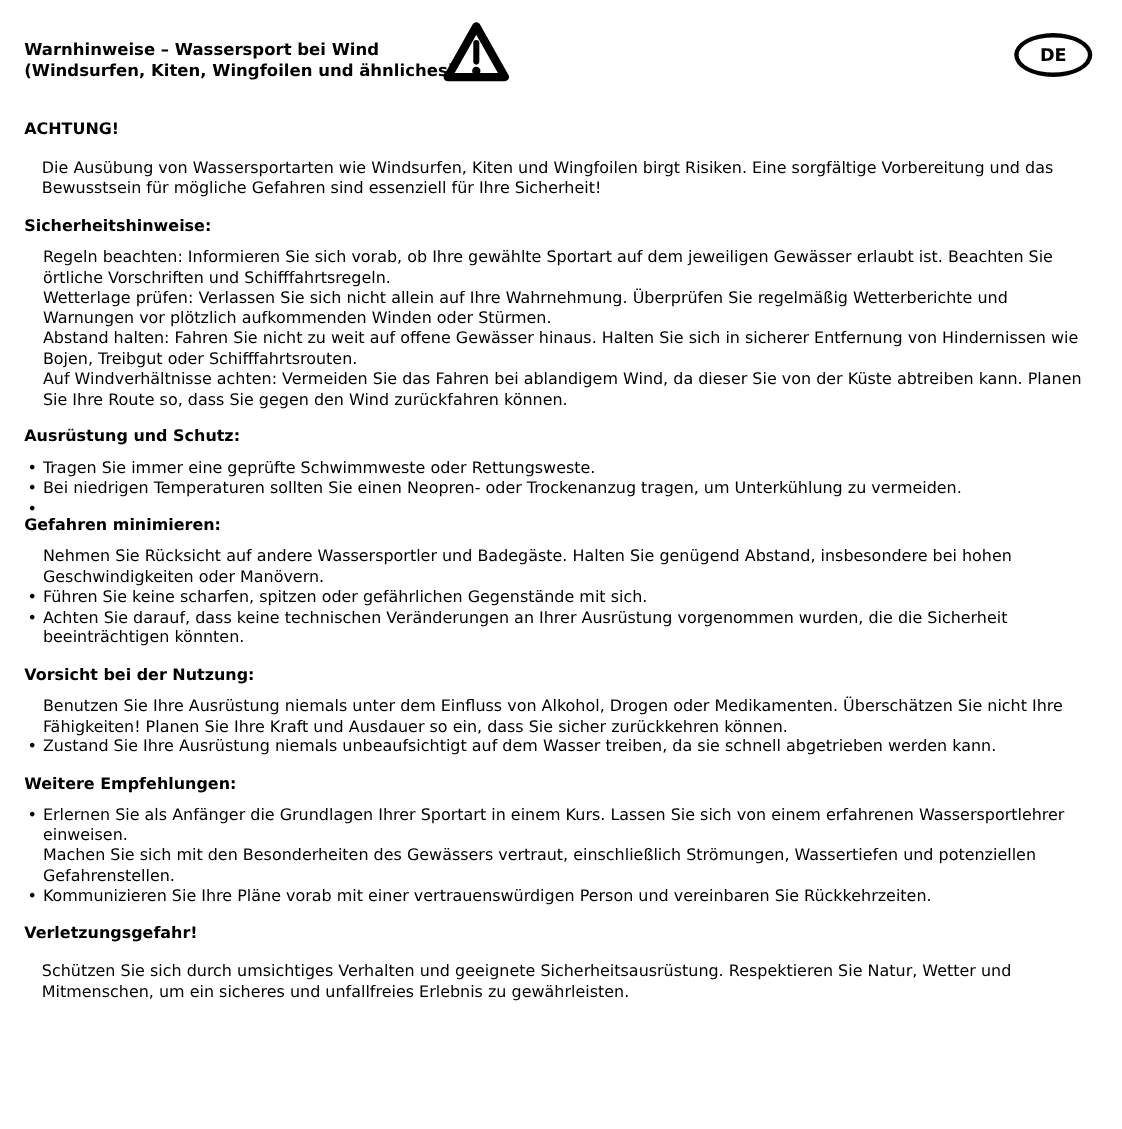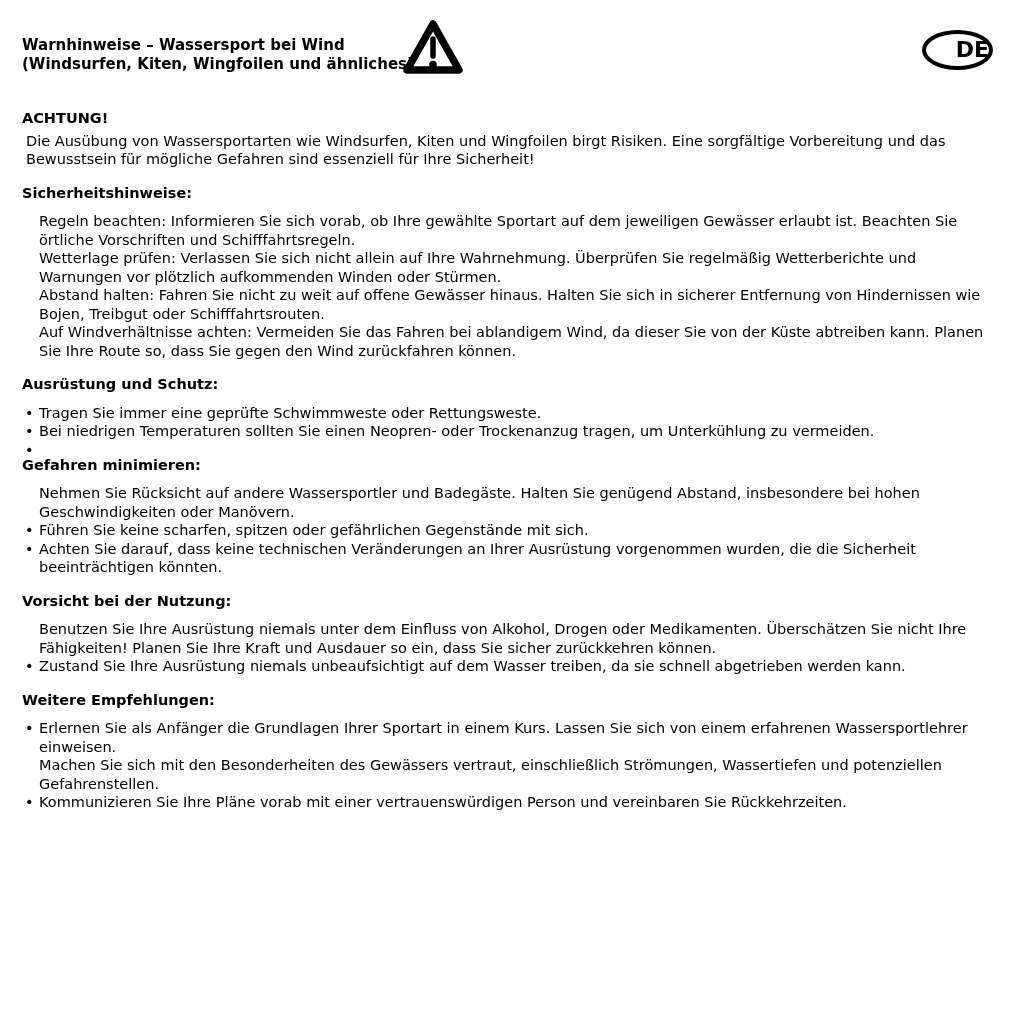--- a/index.html
+++ b/index.html
@@ -37,42 +37,42 @@
   .de-badge {
     position: absolute;
     left: 922px;
     top: 30px;
     width: 71px;
     height: 40px;
     border: 4px solid #000;
     border-radius: 50%;
     display: flex;
     align-items: center;
-    justify-content: flex-end;
+    justify-content: center;
     font-weight: bold;
-    font-size: 22px;
+    font-size: 16px;
     line-height: 1;
   }
 
   
   .content {
     position: absolute;
     left: 22px;
     top: 109px;
     width: 968px;
   }
   .doc-section { margin: 0 0 15px 0; }
   .doc-heading {
     font-weight: bold;
     font-size: 14.5px;
     line-height: 18.5px;
     margin: 0;
   }
   .doc-heading.spaced { margin-bottom: 10px; }
-  .doc-paragraph { margin: 4px; }
+  .doc-paragraph { margin: 16px; }
   .item-list { margin: 0; }
   .item { position: relative; padding-left: 17px; }
   .item .bullet-marker { position: absolute; left: 3px; top: 0; }
 </style>
 </head>
 <body>
 
 <div class="page">
 
   <div class="header">
@@ -174,15 +174,19 @@
         <div class="item">
           <span class="item-text">Machen Sie sich mit den Besonderheiten des Gewässers vertraut, einschließlich Strömungen, Wassertiefen und potenziellen Gefahrenstellen.</span>
         </div>
         <div class="item">
           <span class="bullet-marker">•</span>
           <span class="item-text">Kommunizieren Sie Ihre Pläne vorab mit einer vertrauenswürdigen Person und vereinbaren Sie Rückkehrzeiten.</span>
         </div>
       </div>
     </div>
 
+    <div class="doc-section">
+      <div class="doc-heading">Verletzungsgefahr!</div>
+      <p class="doc-paragraph">Schützen Sie sich durch umsichtiges Verhalten und geeignete Sicherheitsausrüstung. Respektieren Sie Natur, Wetter und Mitmenschen, um ein sicheres und unfallfreies Erlebnis zu gewährleisten.</p>
+    </div>
 
   </div>
 </div>
 
 </body></html>

